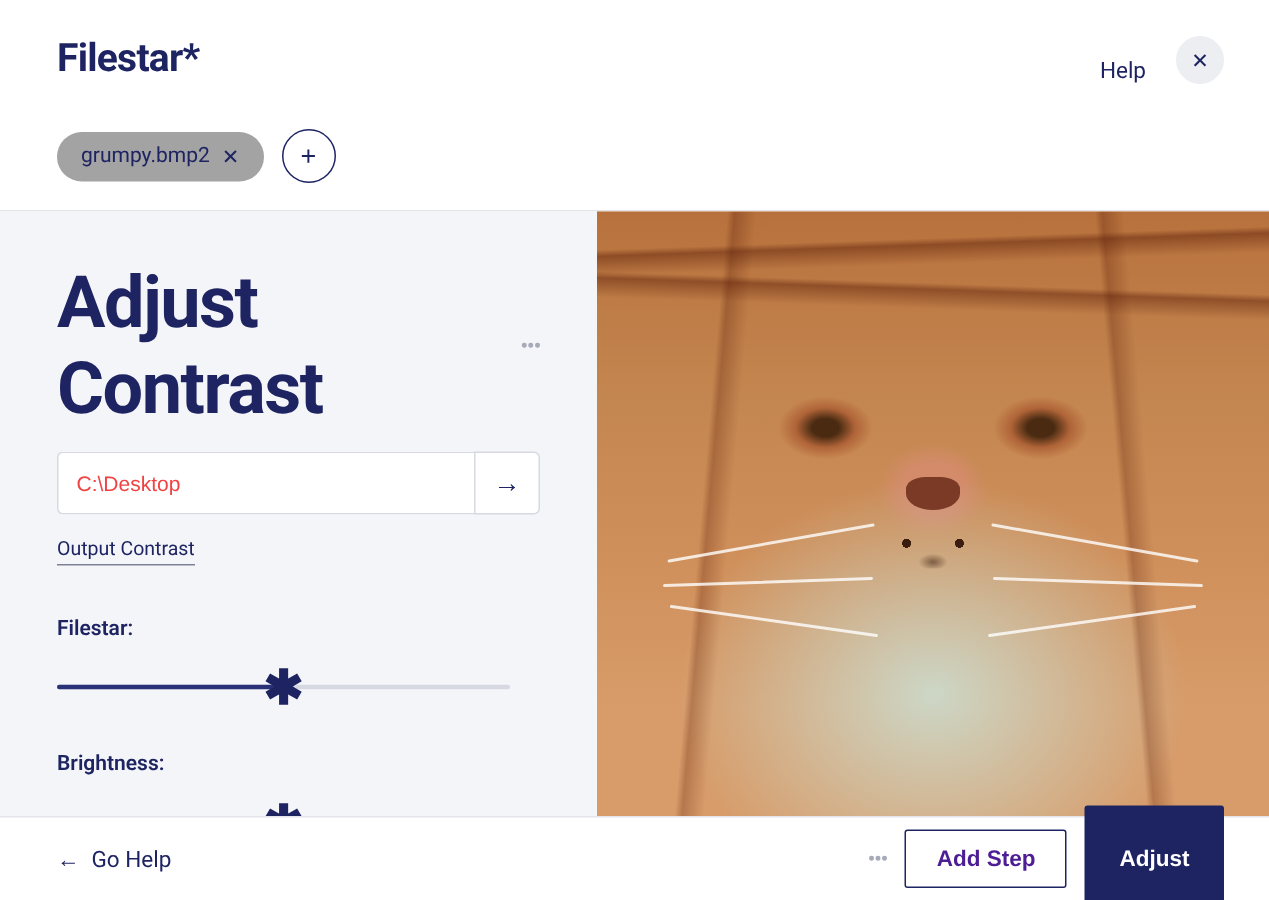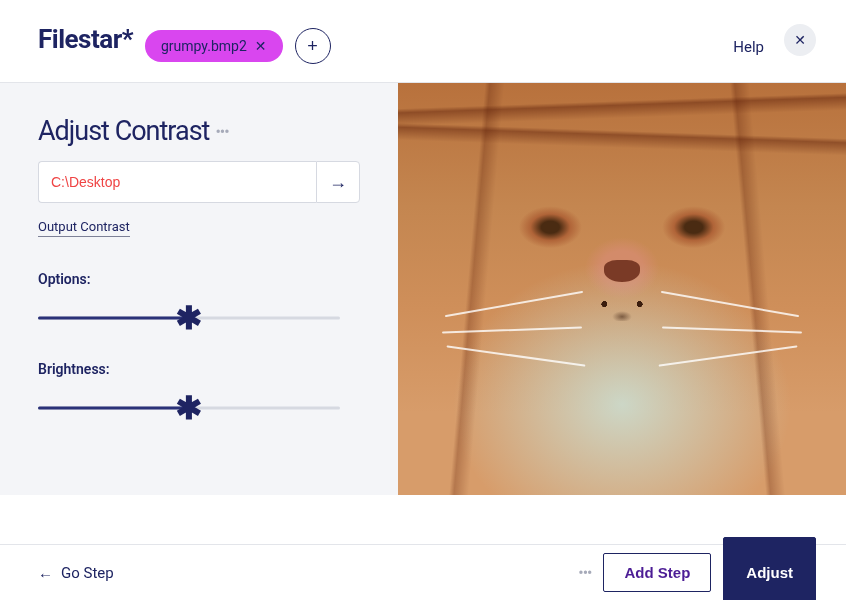--- a/index.html
+++ b/index.html
@@ -10,33 +10,33 @@
       background: #fff;
       overflow: hidden;
       position: relative;
     }
     .header {
       display: flex;
       justify-content: space-between;
       align-items: flex-start;
       padding: 24px 30px 0 38px;
     }
-    .header-left { display: flex; flex-direction: row; gap: 12px; }
+    .header-left { display: flex; flex-direction: column; gap: 28px; }
     .logo {
       font-size: 26px;
       font-weight: 700;
       color: #1e2462;
       letter-spacing: -0.5px;
     }
     .file-chips { display: flex; align-items: center; gap: 12px; margin-top: 4px; }
     .chip {
       display: inline-flex;
       align-items: center;
       gap: 6px;
-      background: #d946ef;
+      background: #a3a3a3;
       padding: 8px 14px 8px 16px;
       border-radius: 999px;
       font-size: 14px;
       color: #1e2462;
     }
     .chip .chip-x {
       display: inline-flex;
       align-items: center;
       justify-content: center;
       color: #1e2462;
@@ -77,22 +77,22 @@
       margin-top: 18px;
       height: 413px;
     }
     .sidebar {
       width: 398px;
       background: #f4f5f8;
       padding: 32px 38px 0 38px;
     }
     .title-row { display: flex; align-items: center; gap: 6px; }
     .title {
-      font-size: 27px;
-      font-weight: 400;
+      font-size: 48px;
+      font-weight: 700;
       color: #1e2462;
       letter-spacing: -1px;
     }
     .title-more { color: #a6aab9; font-size: 16px; letter-spacing: -1px; cursor: pointer; }
     .label {
       font-size: 14px;
       font-weight: 600;
       color: #1e2462;
       margin-top: 36px;
     }
@@ -307,21 +307,21 @@
     </div>
 
     <div class="input-row">
       <input class="text-input" type="text" value="C:\Desktop" style="">
       <button class="input-arrow">
         <span>→</span>
       </button>
     </div>
     <a class="output-options">Output Contrast</a>
 
-    <div class="slider-label">Options:</div>
+    <div class="slider-label">Filestar:</div>
     <div class="slider">
       <div class="slider-track"></div>
       <div class="slider-fill" style="width:50%"></div>
       <div class="slider-thumb" style="left:50%">✱</div>
     </div>
 
     <div class="slider-label">Brightness:</div>
     <div class="slider">
       <div class="slider-track"></div>
       <div class="slider-fill" style="width:50%"></div>
@@ -340,20 +340,20 @@
           <span class="r2"></span>
           <span class="r3"></span>
       </div>
     </div>
   </div>
 </div>
 
 <div class="footer">
   <div class="goback">
     <span>←</span>
-    <span>Go Step</span>
+    <span>Go Help</span>
   </div>
   <div class="footer-right">
     <span class="footer-more">•••</span>
     <button class="btn-outline">Add Step</button>
     <button class="btn-primary">Adjust</button>
   </div>
 </div>
 
 </body></html>

